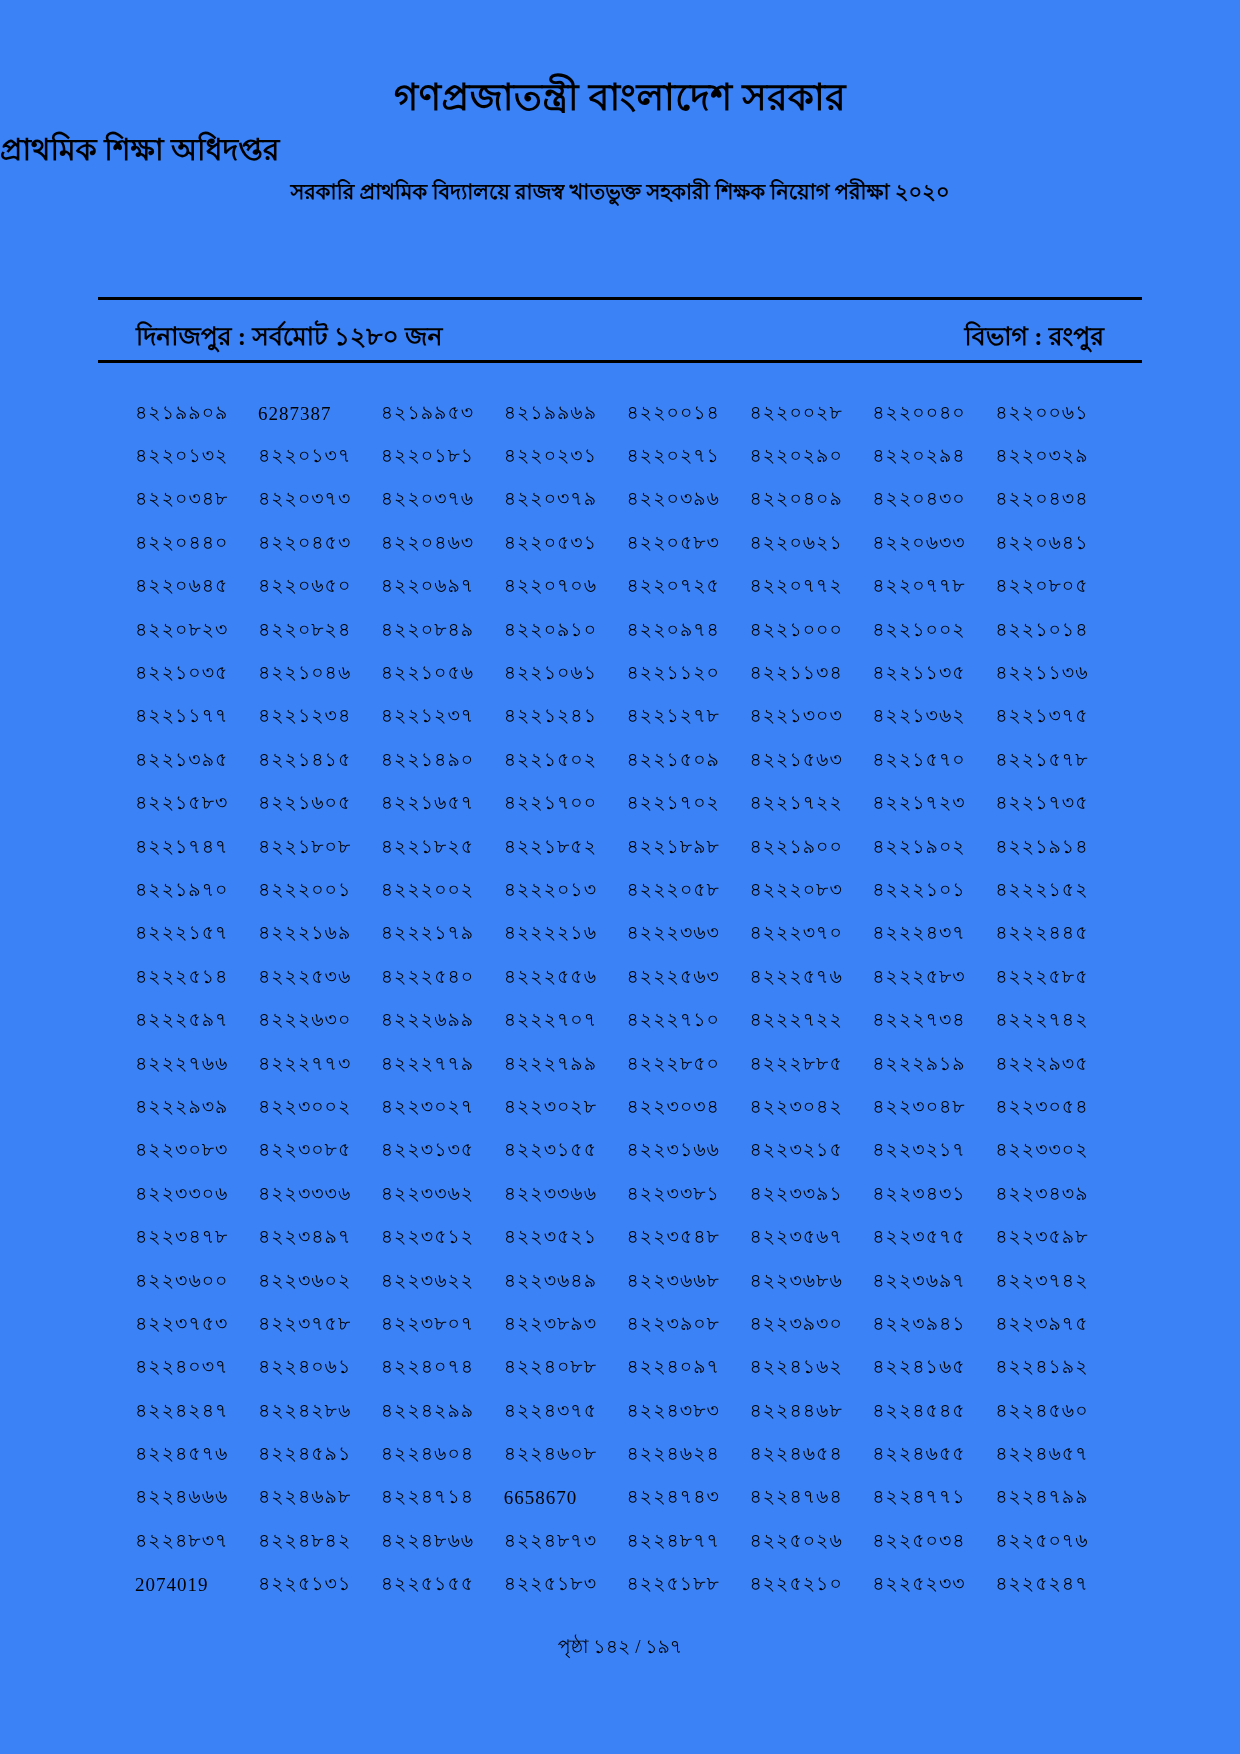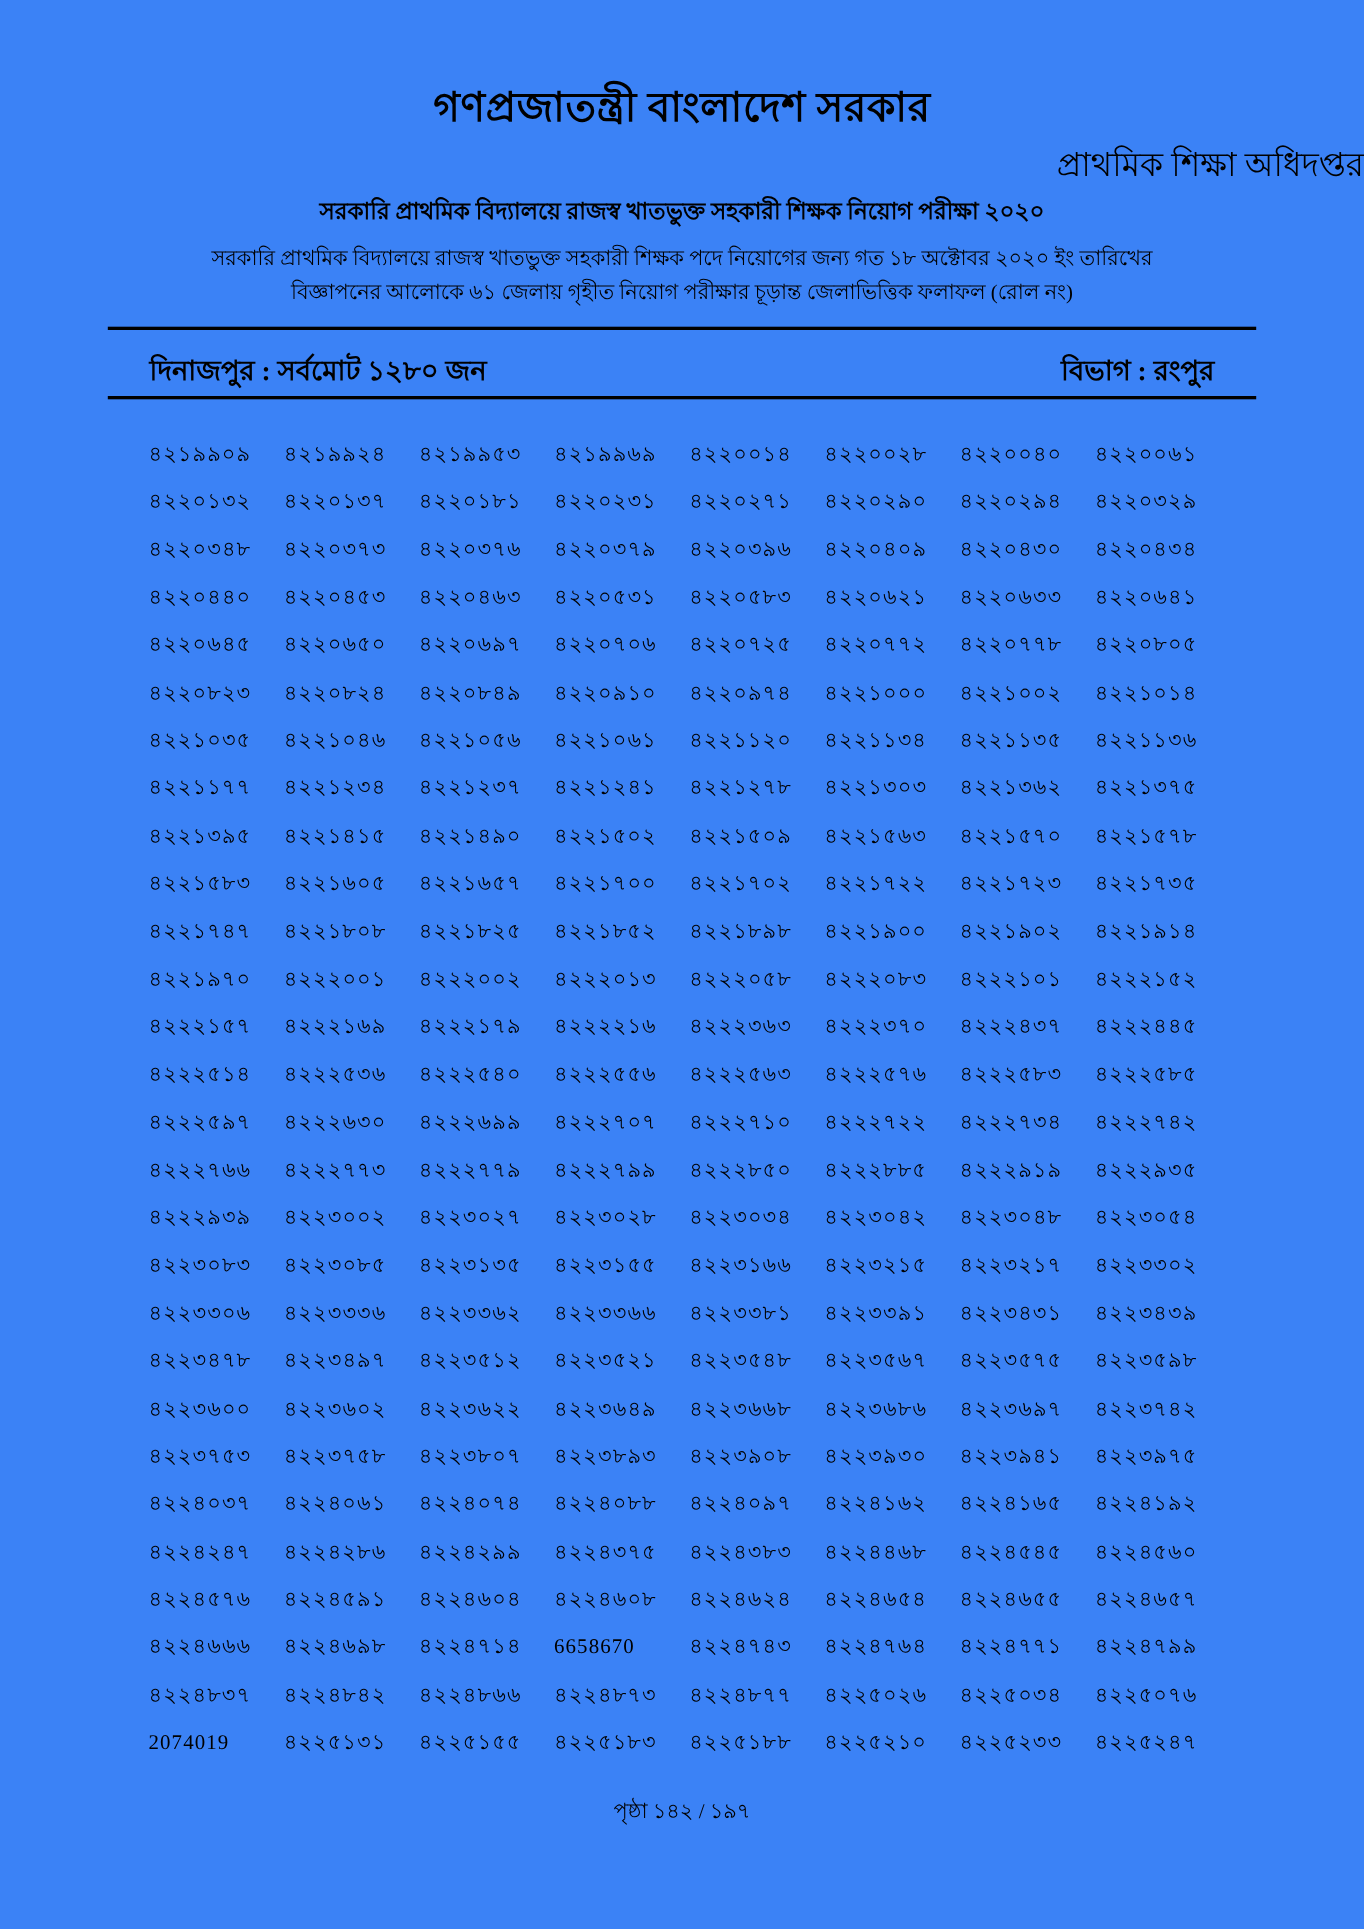--- a/index.html
+++ b/index.html
@@ -12,21 +12,21 @@
     font-family:"Liberation Serif", serif;
     overflow:hidden;
   }
   .title1{
     position:absolute;top:68px;left:0;width:100%;
     text-align:center;font-size:37px;font-weight:bold;
     letter-spacing:.5px;
   }
   .title2{
     position:absolute;top:126px;left:0;width:100%;
-    text-align:right;font-size:30px;font-weight:normal;
+    text-align:left;font-size:30px;font-weight:bold;
   }
   .subtitle1{
     position:absolute;top:176px;left:0;width:100%;
     text-align:center;font-size:21px;font-weight:600;
   }
   .subtitle2{
     position:absolute;top:220px;left:0;width:100%;
     text-align:center;font-size:19px;line-height:31px;
   }
   .district-bar{
@@ -59,33 +59,29 @@
 <body>
 
 <div class="page">
 
   <div class="title1">গণপ্রজাতন্ত্রী বাংলাদেশ সরকার</div>
 
   <div class="title2">প্রাথমিক শিক্ষা অধিদপ্তর</div>
 
   <div class="subtitle1">সরকারি প্রাথমিক বিদ্যালয়ে রাজস্ব খাতভুক্ত সহকারী শিক্ষক নিয়োগ পরীক্ষা ২০২০</div>
 
-  <div class="subtitle2">
-    <div>সরকারি প্রাথমিক বিদ্যালয়ে রাজস্ব খাতভুক্ত সহকারী শিক্ষক পদে নিয়োগের জন্য গত ১৮ অক্টোবর ২০২০ ইং তারিখের</div>
-    <div>বিজ্ঞাপনের আলোকে ৬১ জেলায় গৃহীত নিয়োগ পরীক্ষার চূড়ান্ত জেলাভিত্তিক ফলাফল (রোল নং)</div>
-  </div>
 
   <div class="district-bar">
     <span>দিনাজপুর : সর্বমোট ১২৮০ জন</span>
     <span>বিভাগ : রংপুর</span>
   </div>
 
   <div class="roll-grid" id="roll-grid">
       <div class="roll-cell">৪২১৯৯০৯</div>
-      <div class="roll-cell">৪২১৯৯২৪</div>
+      <div class="roll-cell">6287387</div>
       <div class="roll-cell">৪২১৯৯৫৩</div>
       <div class="roll-cell">৪২১৯৯৬৯</div>
       <div class="roll-cell">৪২২০০১৪</div>
       <div class="roll-cell">৪২২০০২৮</div>
       <div class="roll-cell">৪২২০০৪০</div>
       <div class="roll-cell">৪২২০০৬১</div>
       <div class="roll-cell">৪২২০১৩২</div>
       <div class="roll-cell">৪২২০১৩৭</div>
       <div class="roll-cell">৪২২০১৮১</div>
       <div class="roll-cell">৪২২০২৩১</div>

